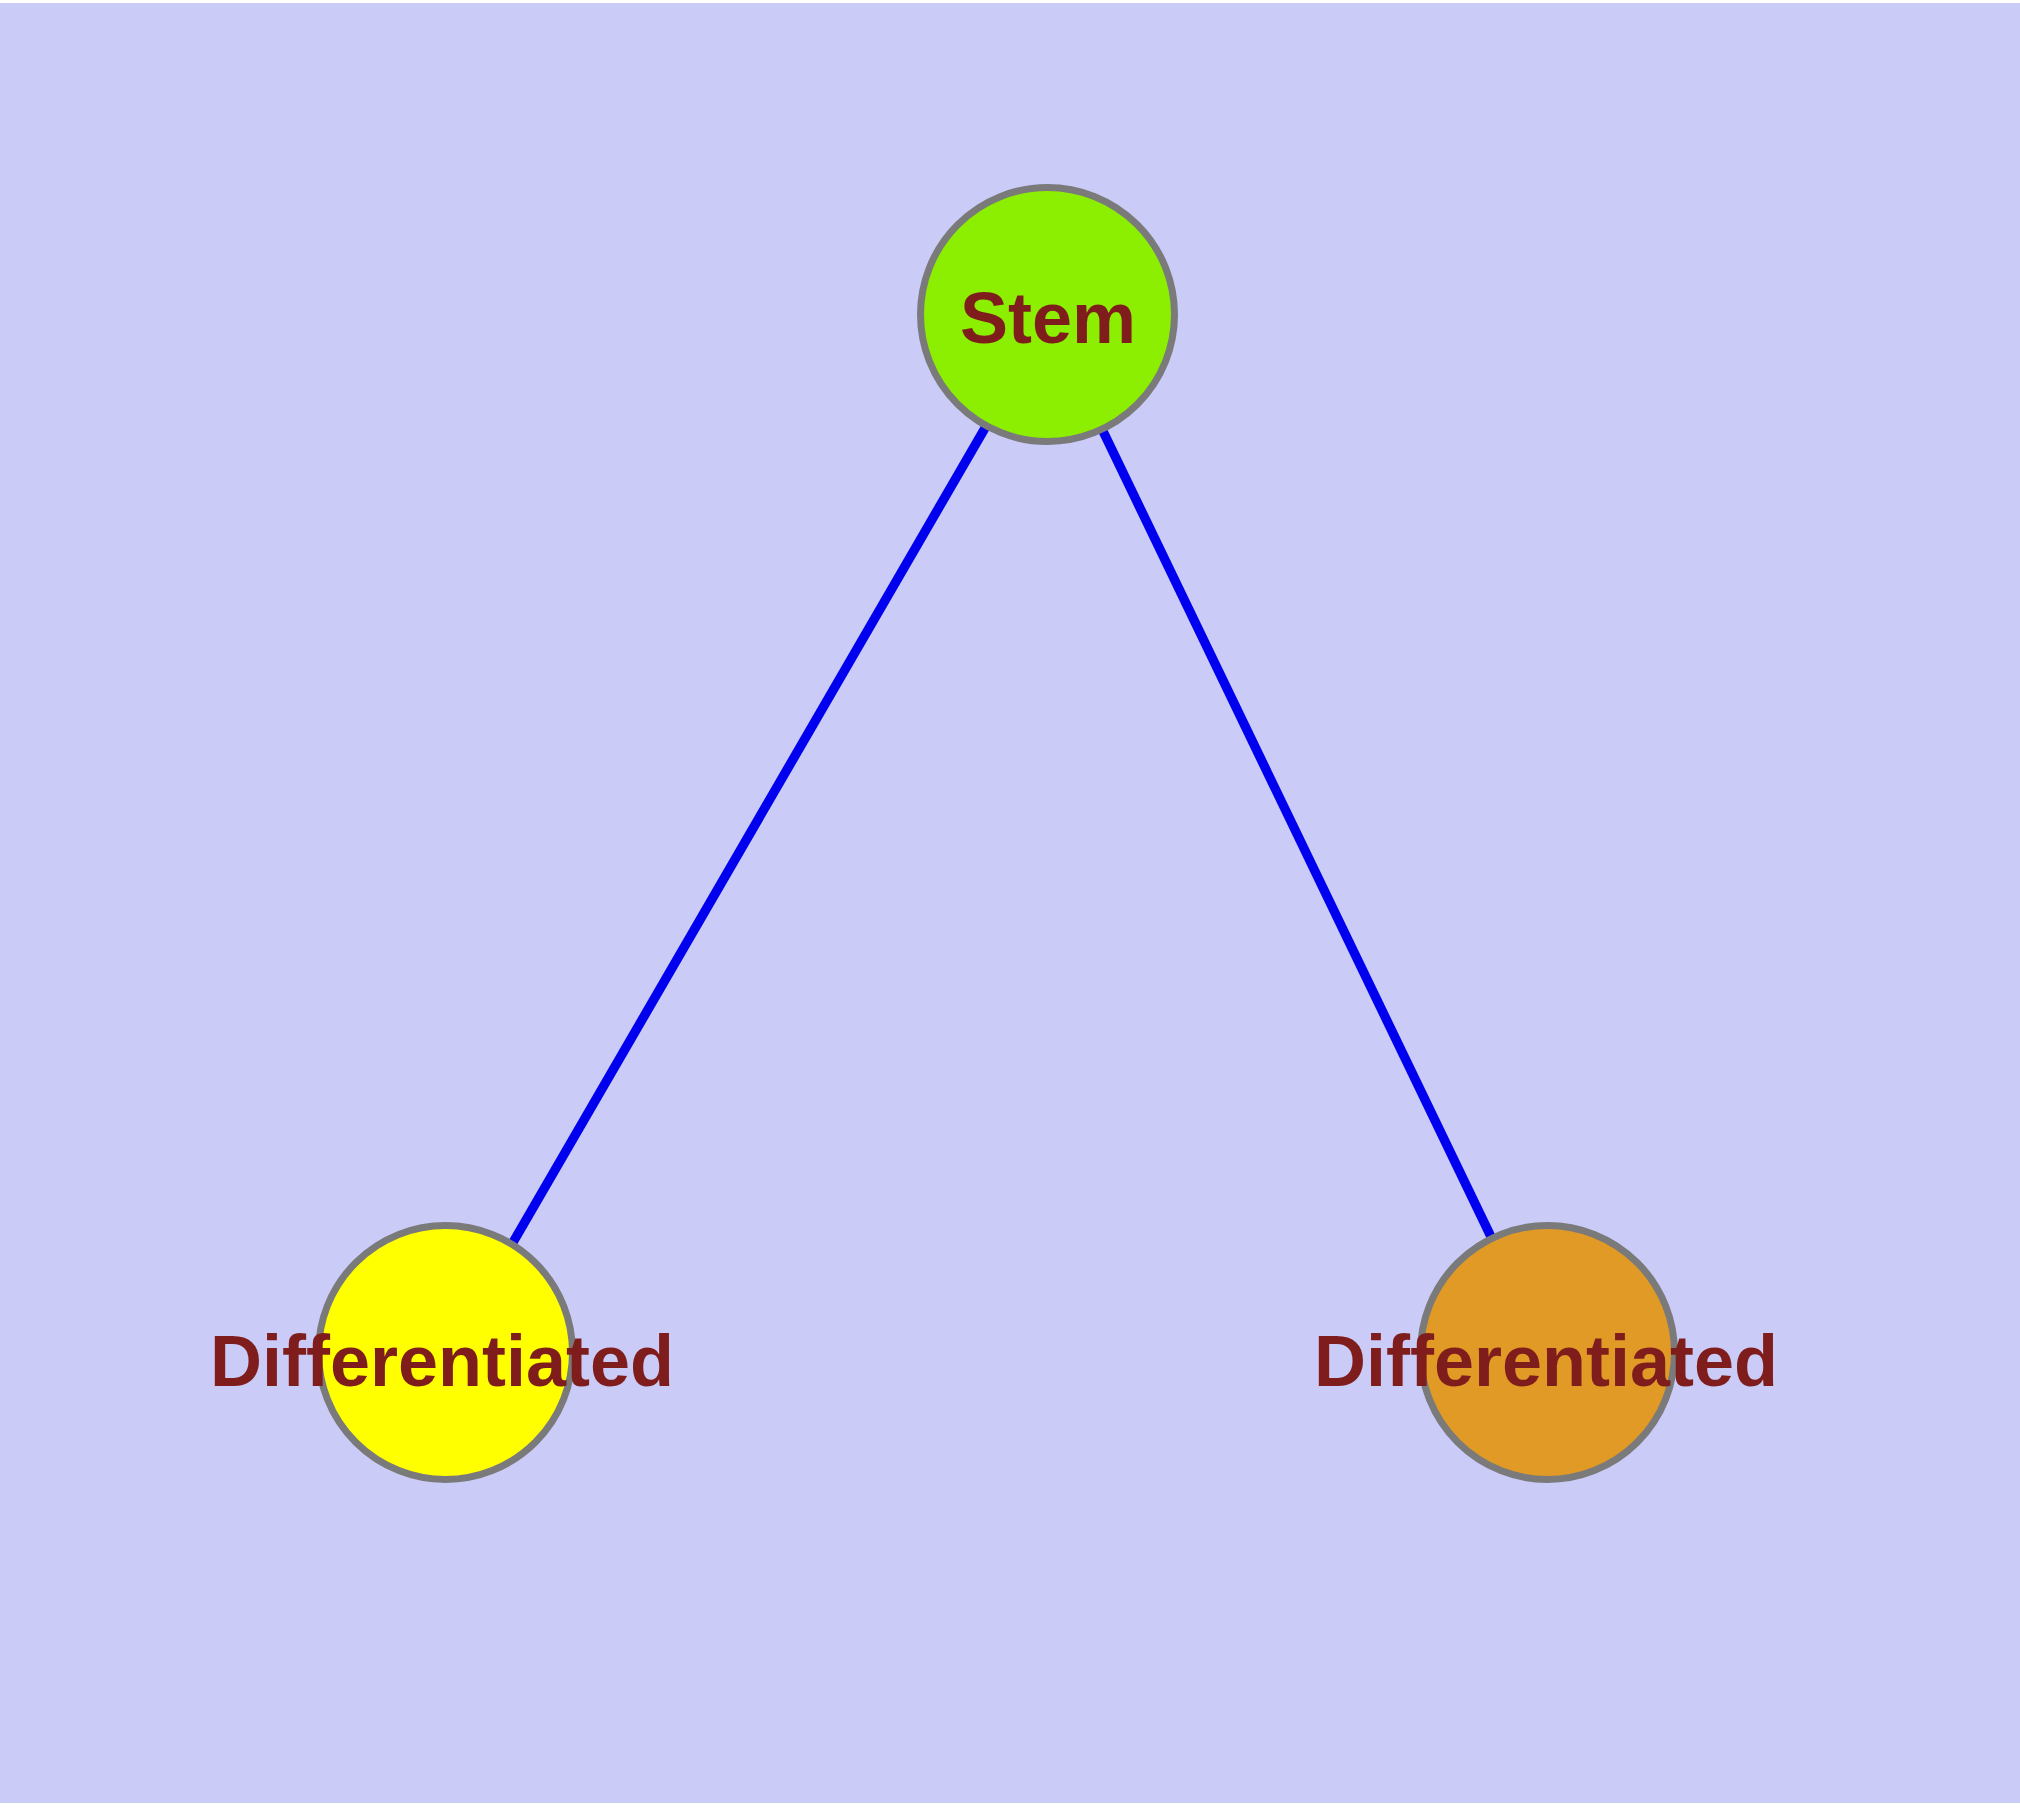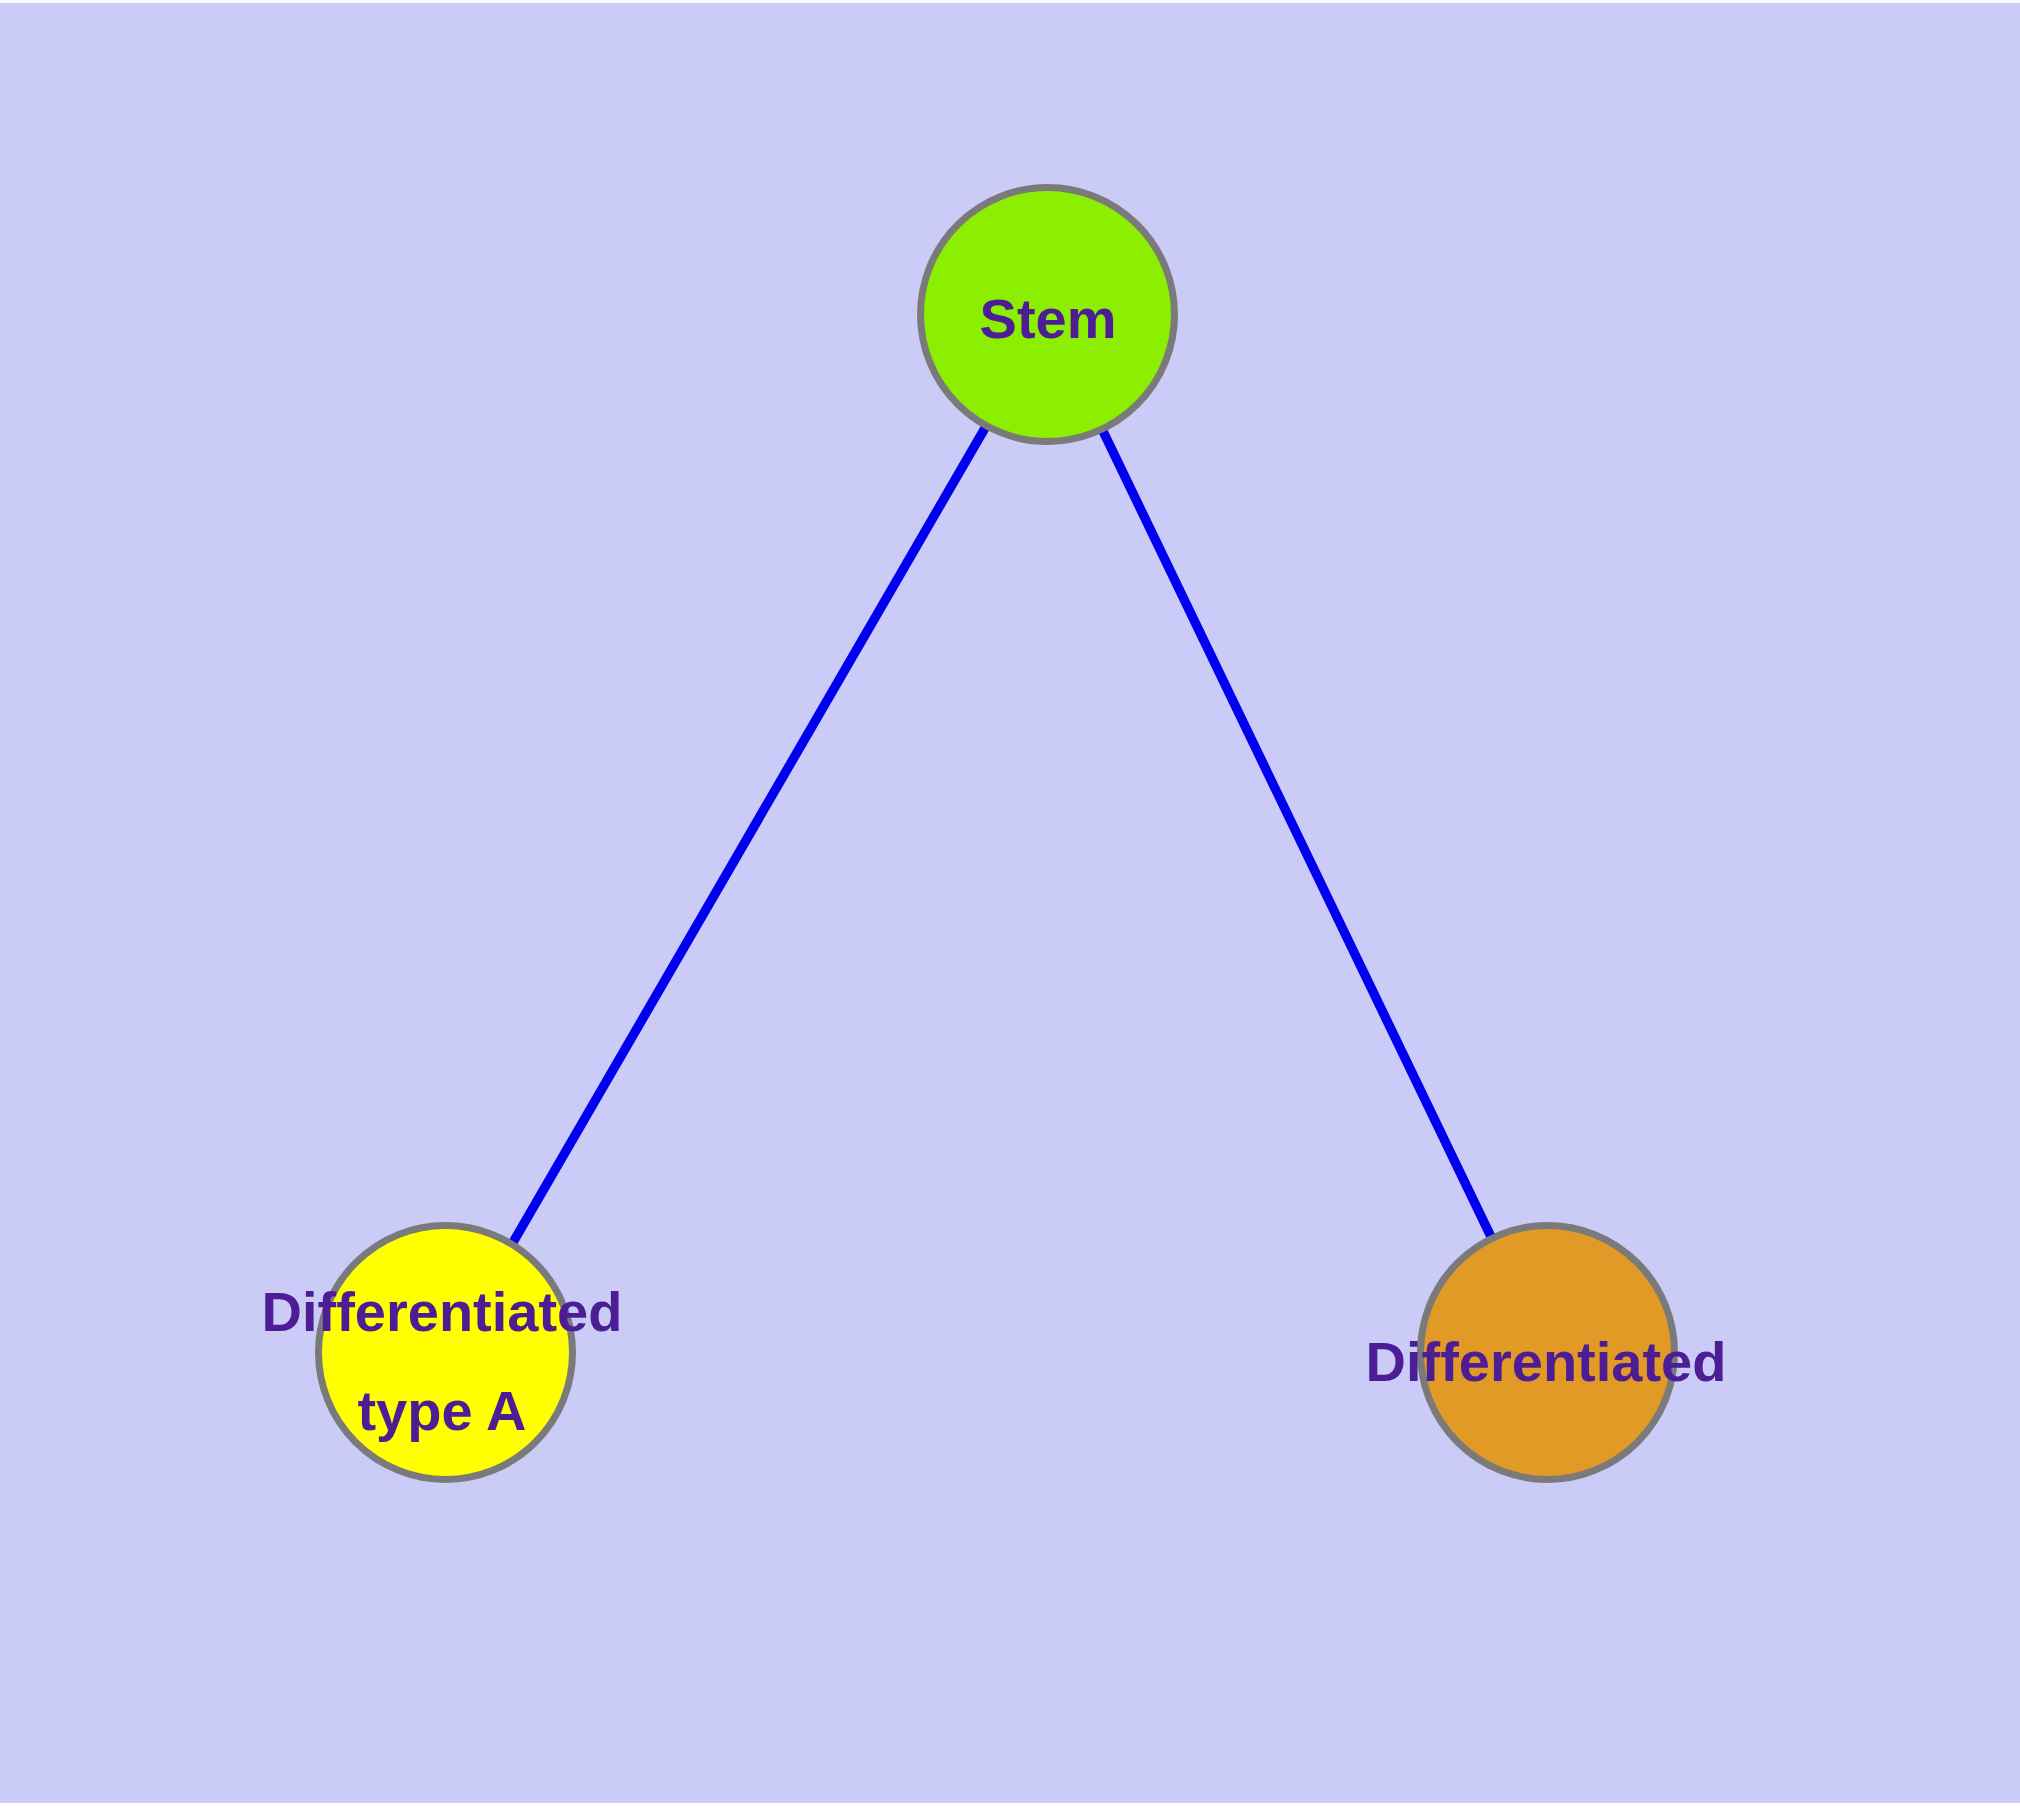--- a/index.html
+++ b/index.html
@@ -39,23 +39,23 @@
     box-sizing: content-box;
     z-index: 2;
   }
   .node-stem   { left: 917px; top: 181px;  }
   .node-type-a { left: 315px;  top: 1219px; }
   .node-type-b { left: 1417px; top: 1219px; }
   .node-label {
     position: absolute;
     transform: translate(-50%, -50%);
     z-index: 3;
-    color: #4c1d95;
+    color: #7f1d1d;
     font-weight: bold;
-    font-size: 56px;
+    font-size: 72px;
     line-height: 99px;
     text-align: center;
     white-space: nowrap;
   }
   .label-stem   { left: 1048px; top: 315px;  }
   .label-type-a { left: 442px;  top: 1358px; }
   .label-type-b { left: 1546px; top: 1358px; }
 </style>
 </head>
 <body>
@@ -72,21 +72,20 @@
   <div class="node node-type-a" style="background-color: rgb(255, 255, 0);"></div>
 
   <div class="node node-type-b" style="background-color: rgb(226, 154, 38);"></div>
 
   <div class="node-label label-stem">
     <div>Stem</div>
   </div>
 
   <div class="node-label label-type-a">
     <div>Differentiated</div>
-    <div>type A</div>
   </div>
 
   <div class="node-label label-type-b">
     <div>Differentiated</div>
   </div>
 
 </div>
 
 
 </body></html>

